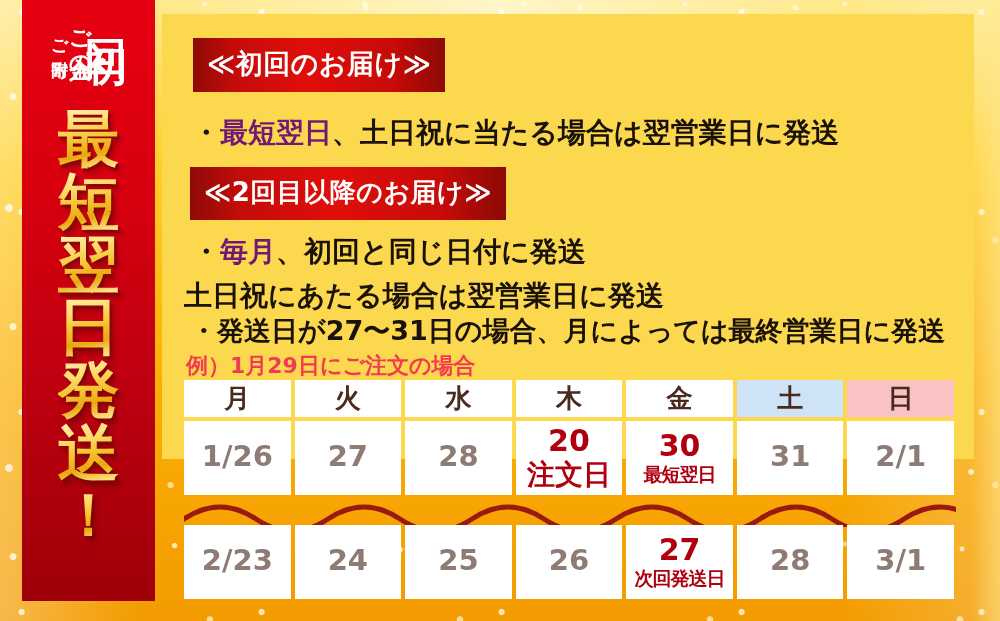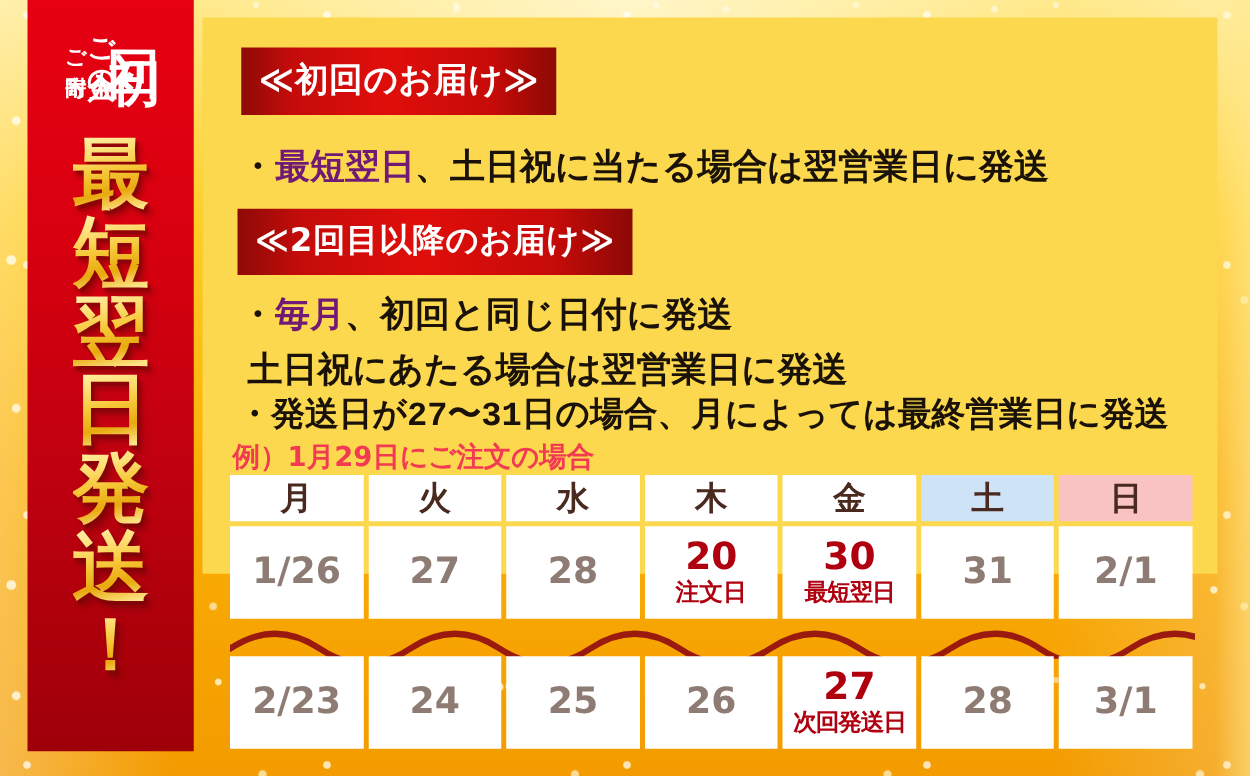--- a/index.html
+++ b/index.html
@@ -107,22 +107,22 @@
   #badge2{position:absolute;left:28px;top:153px;font-size:26px;padding:8px 14px 10px;}
 
   .line{
     position:absolute;color:#1a1208;font-weight:900;
     font-family:"DejaVu Sans","Liberation Sans",sans-serif;
     white-space:nowrap;
   }
   .line .hl{color:#701a75;}
   #line1{left:30px;top:100px;font-size:28px;}
   #line2{left:30px;top:219px;font-size:28px;}
-  #line3{left:36px;top:263px;font-size:28px;}
-  #line4{left:28px;top:299px;font-size:27px;font-family:Liberation Mono, monospace;}
+  #line3{left:22px;top:263px;font-size:28px;}
+  #line4{left:28px;top:299px;font-size:27px;}
 
   #example{
     position:absolute;left:24px;top:337px;
     color:#F23B52;font-weight:900;font-size:22px;
     font-family:"DejaVu Sans","Liberation Sans",sans-serif;
     white-space:nowrap;
   }
 
   
   .cal{position:absolute;left:22px;top:366px;width:770px;}
@@ -136,21 +136,21 @@
   .hcell.sat{background:#CFE3F7;}
   .hcell.sun{background:#F9C3C3;}
   .dcell{
     height:74px;background:#fff;
     display:flex;flex-direction:column;align-items:center;justify-content:center;
     font-family:"DejaVu Sans","Liberation Sans",sans-serif;
   }
   .dnum{color:#8E7C74;font-weight:900;font-size:29px;line-height:1;}
   .dcell.mark .dnum{color:#B00010;font-size:30px;}
   .dlabel{
-    color:#B00010;font-weight:900;font-size:19px;line-height:1.05;margin-top:4px;
+    color:#B00010;font-weight:900;font-size:28px;line-height:1.05;margin-top:4px;
     white-space:nowrap;
   }
   .dlabel.tight{font-size:19px;letter-spacing:-1px;}
 
   .wave{position:absolute;left:22px;top:487px;width:772px;height:26px;}
   #row2{position:absolute;left:22px;top:511px;width:770px;}
 
   .right-bleed{
     position:absolute;right:0;top:0;width:28px;height:621px;
     background:linear-gradient(90deg,rgba(255,200,30,0) 0%,rgba(255,231,140,.55) 100%);

